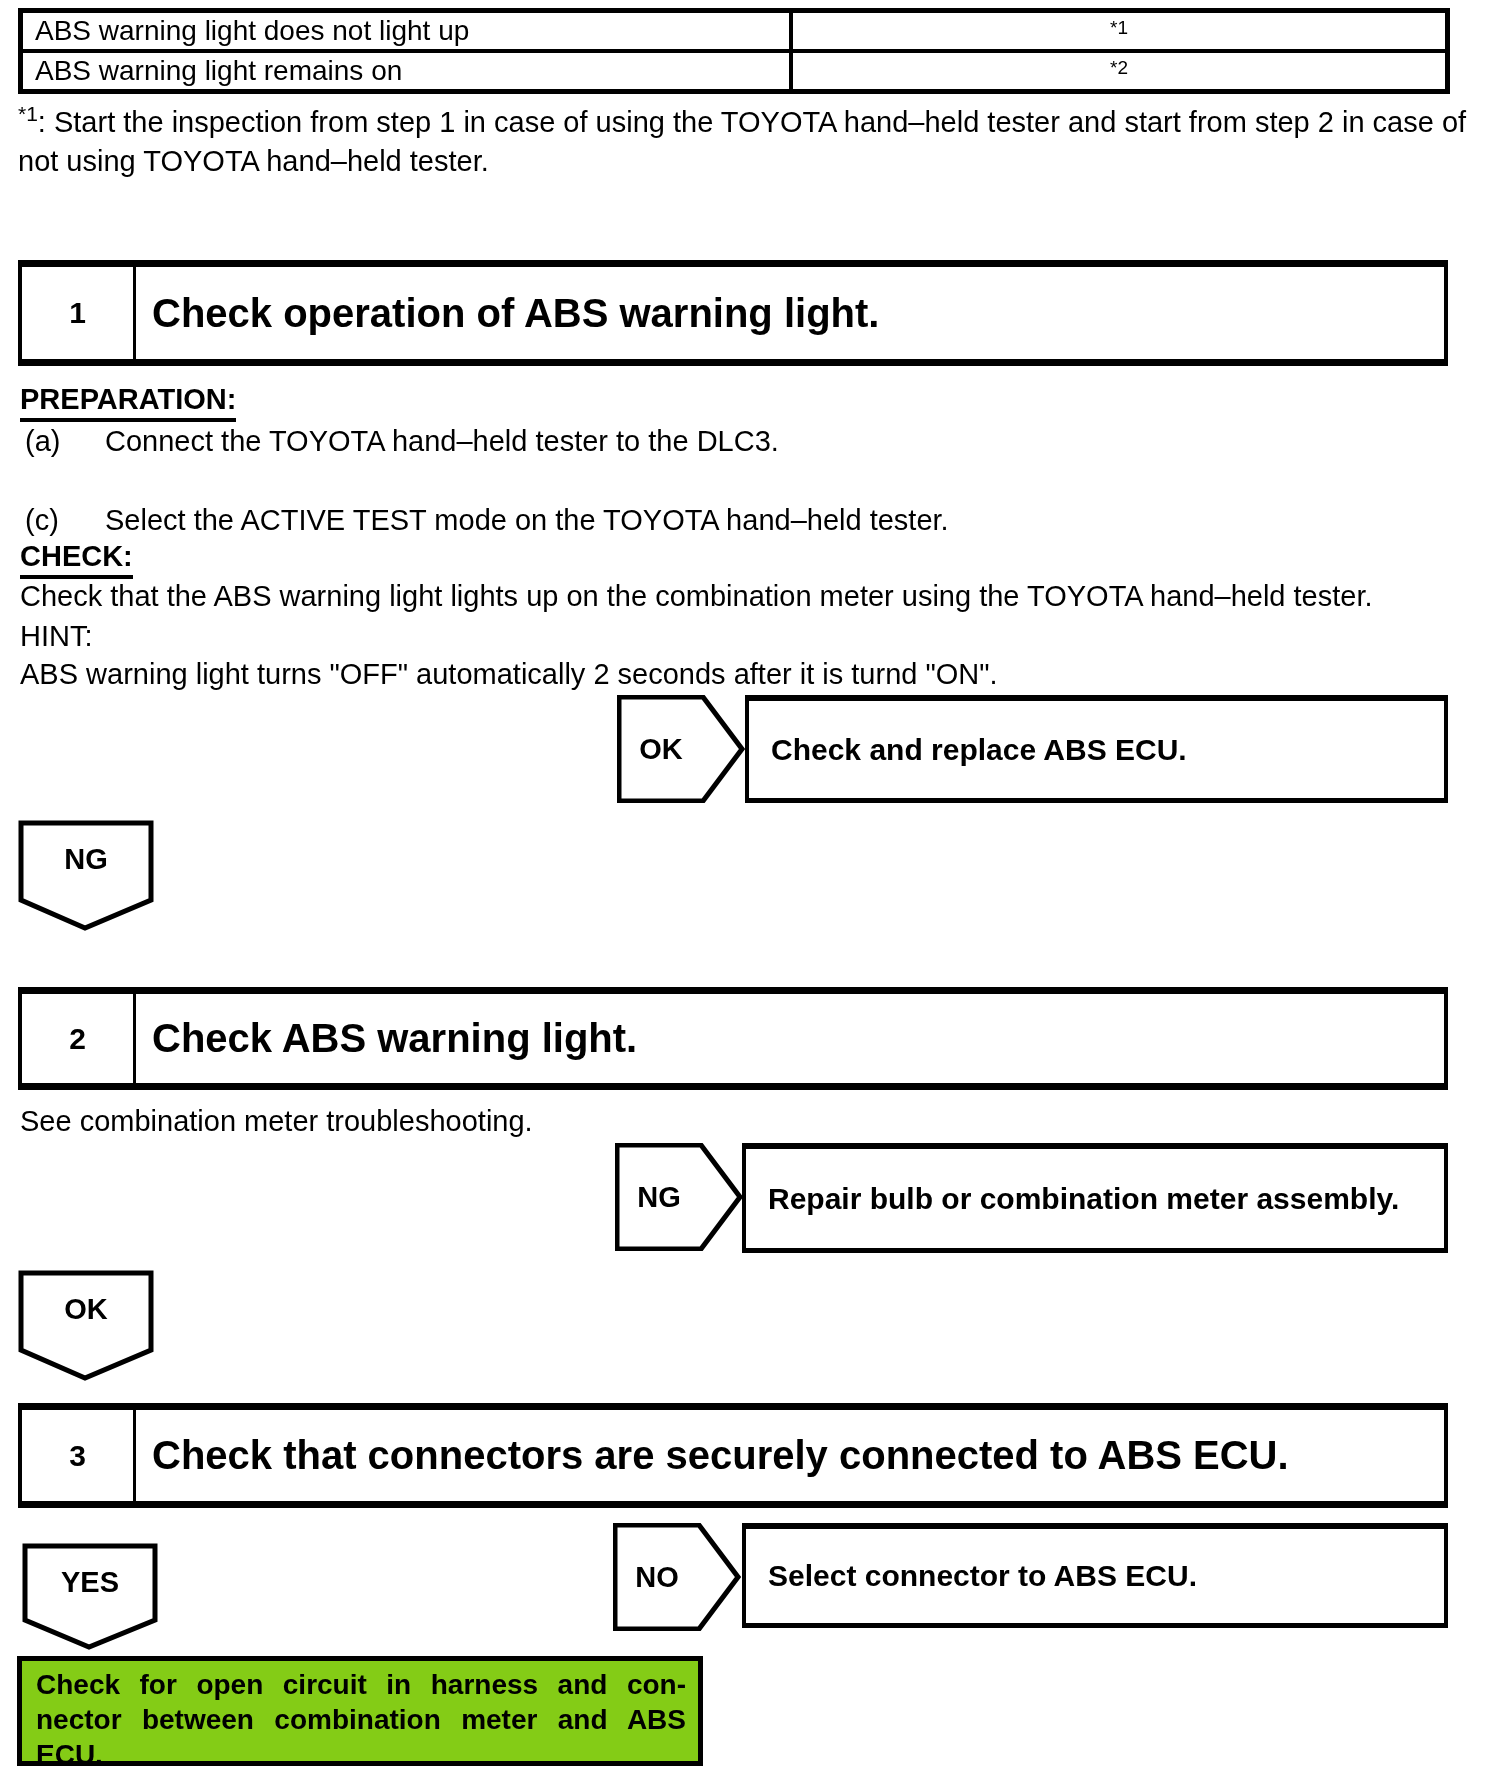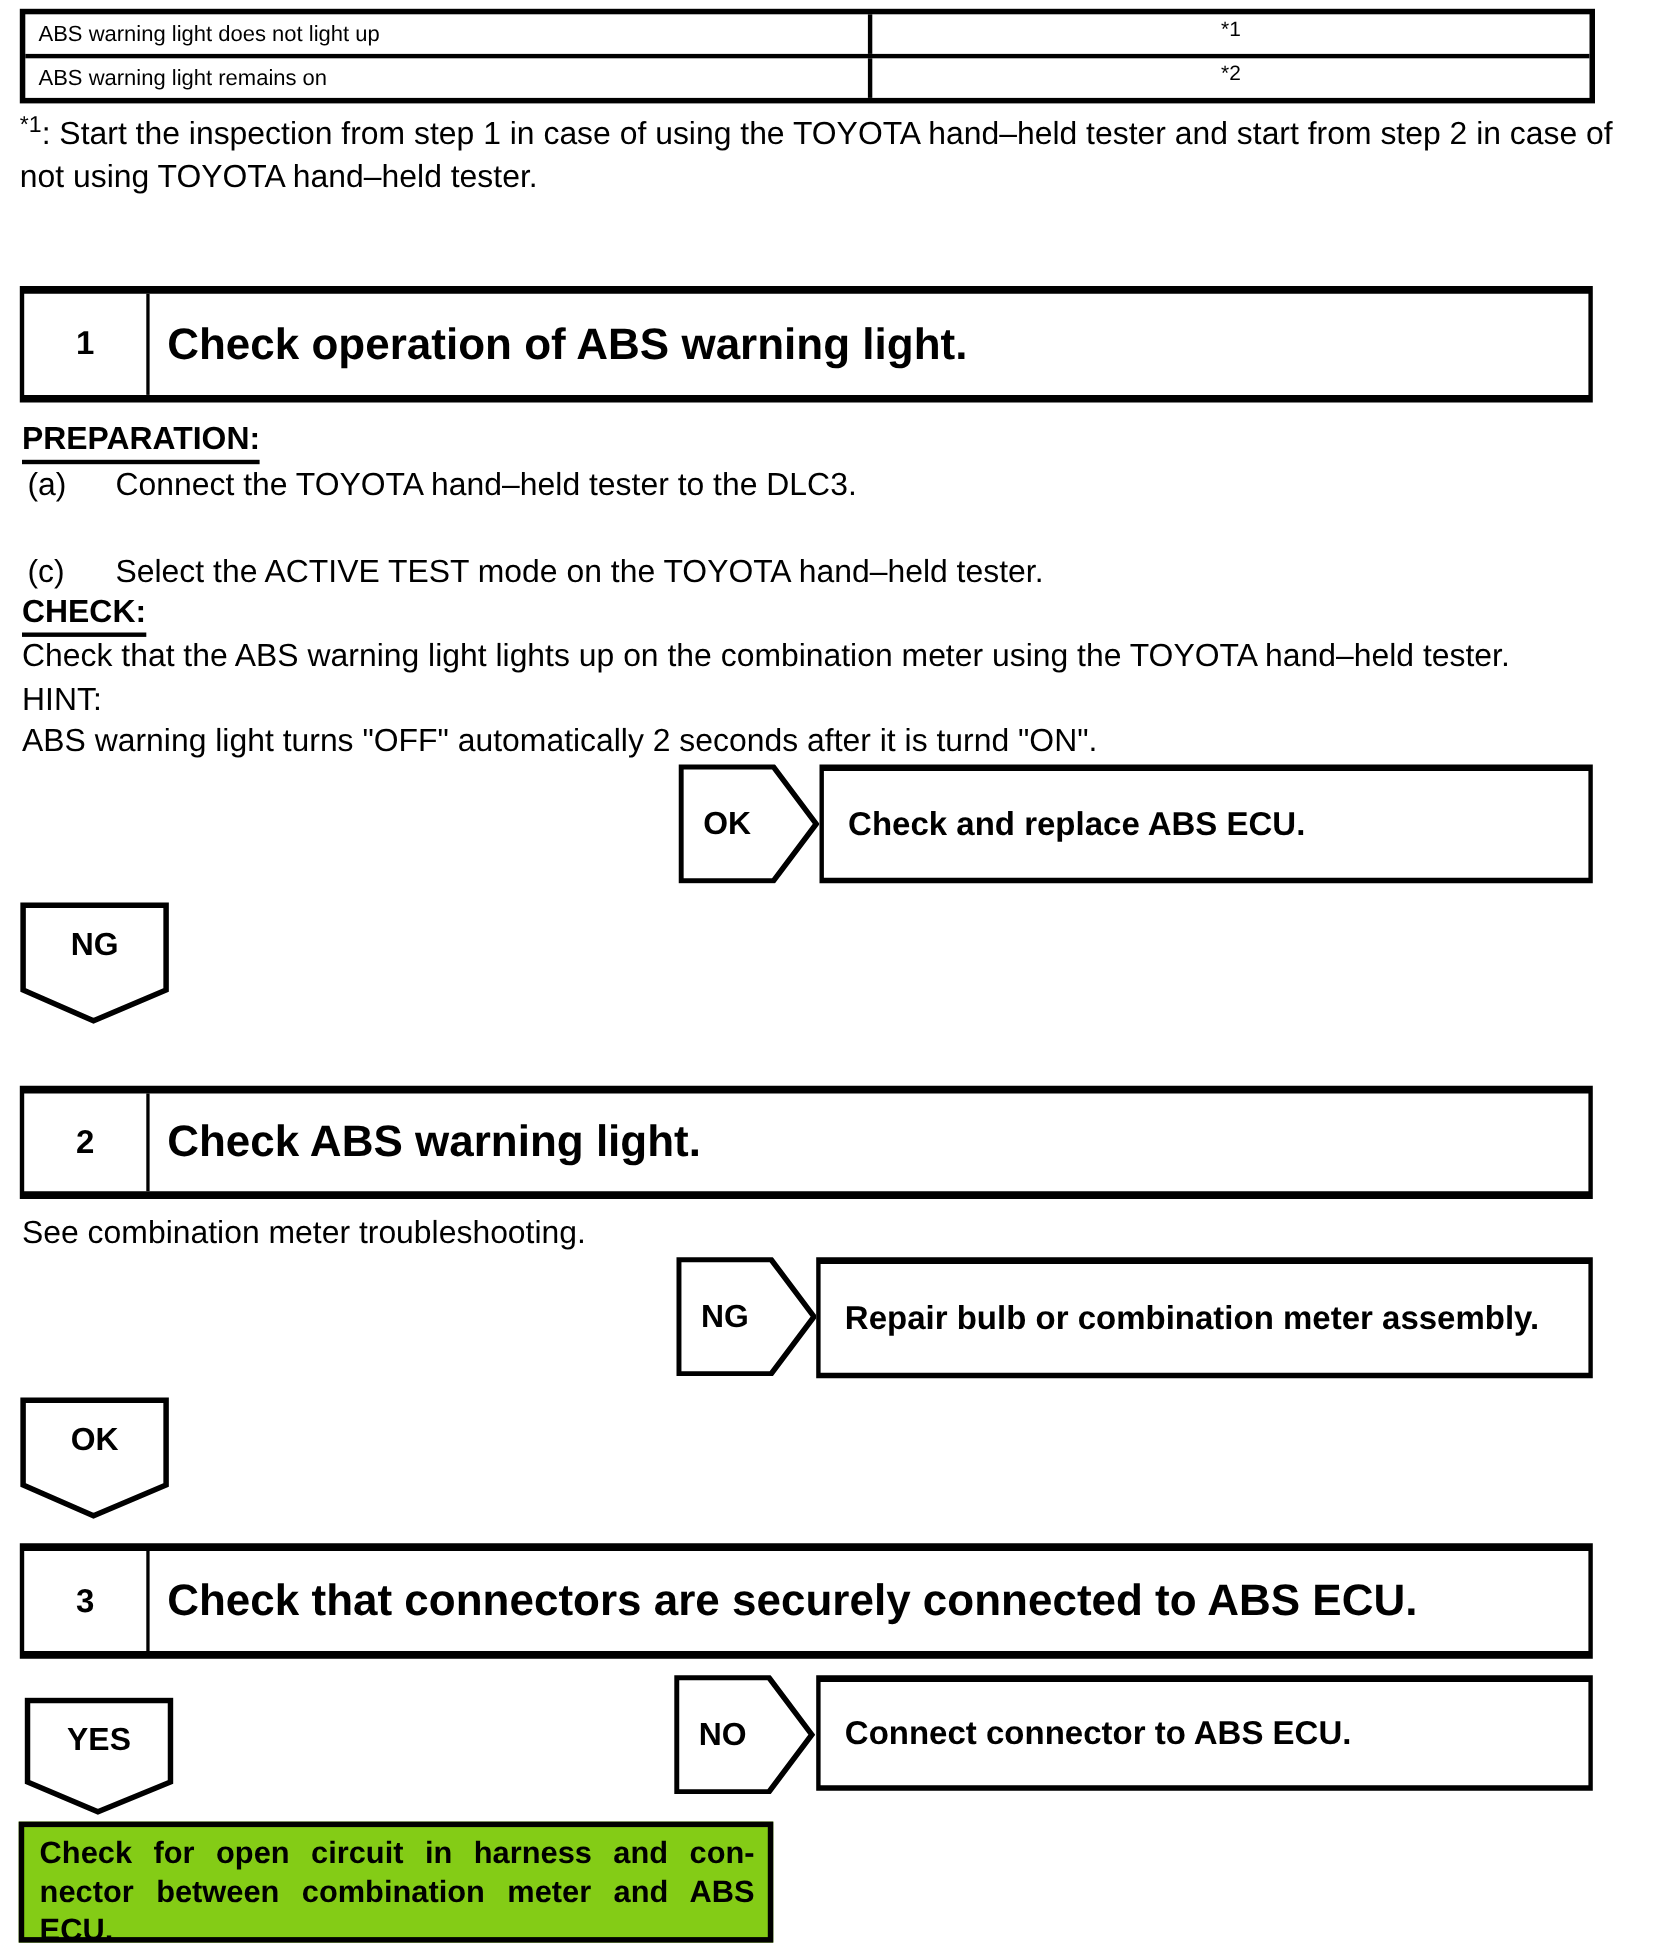--- a/index.html
+++ b/index.html
@@ -8,21 +8,21 @@
     width:1504px;height:1772px;
     background:#ffffff;
     color:#000;
     font-family:"Liberation Sans", sans-serif;
     overflow:hidden;
   }
   
   .sym-table{position:absolute;left:18px;top:8px;width:1432px;border:5px solid #000;box-sizing:border-box;}
   .sym-row{display:flex;height:36px;}
   .sym-row.first{border-bottom:4px solid #000;}
-  .sym-cell-left{width:770px;border-right:4px solid #000;box-sizing:border-box;display:flex;align-items:center;padding-left:12px;font-size:20px;}
+  .sym-cell-left{width:770px;border-right:4px solid #000;box-sizing:border-box;display:flex;align-items:center;padding-left:12px;font-size:28px;}
   .sym-cell-right{flex:1;display:flex;align-items:center;justify-content:center;font-size:19px;padding-bottom:6px;}
   
   .footnotes{position:absolute;left:18px;top:94px;width:1468px;font-size:29px;line-height:39px;}
   .footnotes p{margin:0;}
   .footnotes sup{font-size:21px;}
   
   .step-box{
     position:absolute;left:18px;width:1430px;height:106px;
     border:4px solid #000;border-top-width:7px;border-bottom-width:7px;
     box-sizing:border-box;display:flex;background:#fff;
@@ -132,21 +132,21 @@
     <div class="step-num">3</div>
     <div class="step-title">Check that connectors are securely connected to ABS ECU.</div>
   </div>
 
   <div class="flow-arrow" style="left:613px;top:1523px;">
     <svg width="128" height="108" viewBox="0 0 128 108">
       <polygon points="2,2 86,2 125,54 86,106 2,106" fill="#ffffff" stroke="#000000" stroke-width="5"></polygon>
     </svg>
     <span class="lab">NO</span>
   </div>
-  <div class="result-box" style="left:742px;top:1523px;width:706px;height:105px;">Connect connector to ABS ECU.</div>
+  <div class="result-box" style="left:742px;top:1523px;width:706px;height:105px;">Select connector to ABS ECU.</div>
 
   <div class="down-arrow" style="left:22px;top:1543px;">
     <svg width="136" height="108" viewBox="0 0 136 108">
       <polygon points="3,3 133,3 133,77 67,104 3,77" fill="#ffffff" stroke="#000000" stroke-width="5"></polygon>
     </svg>
     <span class="lab">YES</span>
   </div>
 
   <div class="final-box">
     <div class="fl jl">Check for open circuit in harness and con-</div>

